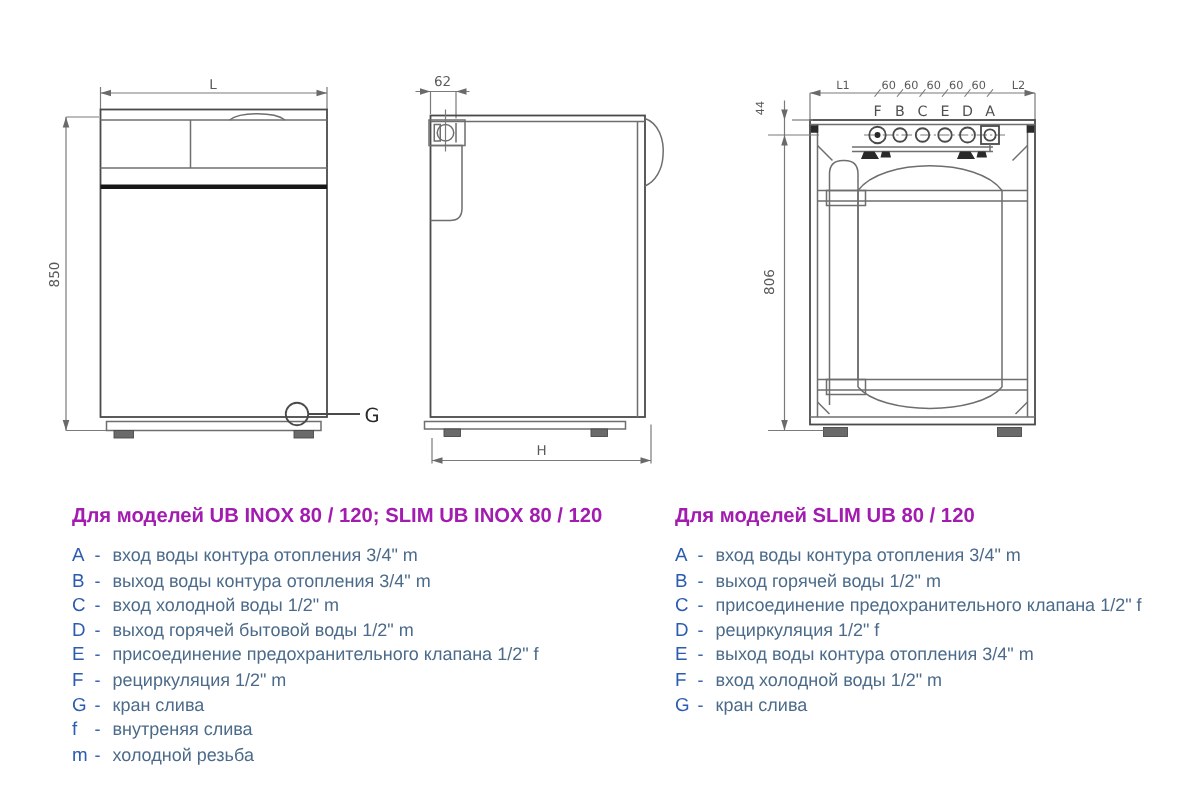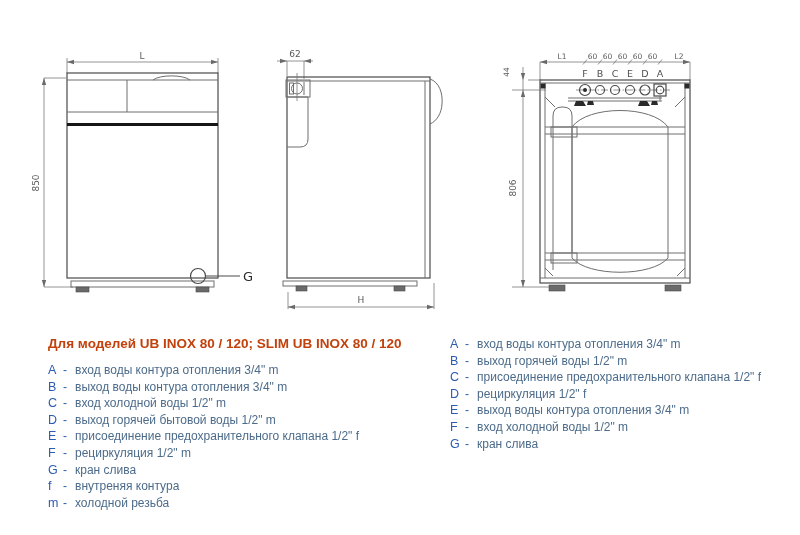--- a/index.html
+++ b/index.html
@@ -15,21 +15,21 @@
   svg .porttxt{fill:#4f4f4f;font-size:9.5px;font-family:"DejaVu Sans", sans-serif;}
   svg .glabel{fill:#2b2b2b;font-size:13px;font-family:"DejaVu Sans", sans-serif;}
   svg .arw{fill:#6a6a6a;stroke:none;}
   svg .dark{fill:#2a2a2a;stroke:none;}
   svg .foot{fill:#6a6a6a;stroke:#4a4a4a;stroke-width:0.6;}
   svg .dash{stroke:#7a7a7a;stroke-width:0.8;fill:none;stroke-dasharray:7 2 1.5 2;}
 
   .legend{position:absolute;top:336px;}
   .legend.left{left:48px;width:392px;}
   .legend.right{left:450px;width:330px;}
-  .legend-title{font-size:13.5px;font-weight:bold;color:#c2410c;margin:0 0 11px 0;line-height:15px;}
+  .legend-title{font-size:13.5px;font-weight:bold;color:#a21caf;margin:0 0 11px 0;line-height:15px;}
   .legend-row{display:flex;align-items:baseline;font-size:12px;color:#4c6b8a;line-height:16.6px;height:16.6px;}
   .legend-row .k{color:#2b5cb0;min-width:15px;font-size:12.5px;}
   .legend-row .d{color:#2b5cb0;width:12px;}
   .legend-row .t{color:#4c6b8a;}
 </style>
 </head>
 <body>
 
 <div id="canvas">
 
@@ -223,30 +223,31 @@
         <span class="t">рециркуляция 1/2" m</span>
     </div>
     <div class="legend-row">
       <span class="k">G</span>
         <span class="d">-</span>
         <span class="t">кран слива</span>
     </div>
     <div class="legend-row">
       <span class="k">f</span>
         <span class="d">-</span>
-        <span class="t">внутреняя контура</span>
+        <span class="t">внутреняя слива</span>
     </div>
     <div class="legend-row">
       <span class="k">m</span>
         <span class="d">-</span>
         <span class="t">холодной резьба</span>
     </div>
   </div>
 
   <div class="legend right">
+    <p class="legend-title">Для моделей SLIM UB 80 / 120</p>
     <div class="legend-row">
       <span class="k">A</span>
         <span class="d">-</span>
         <span class="t">вход воды контура отопления 3/4" m</span>
     </div>
     <div class="legend-row">
       <span class="k">B</span>
         <span class="d">-</span>
         <span class="t">выход горячей воды 1/2" m</span>
     </div>

